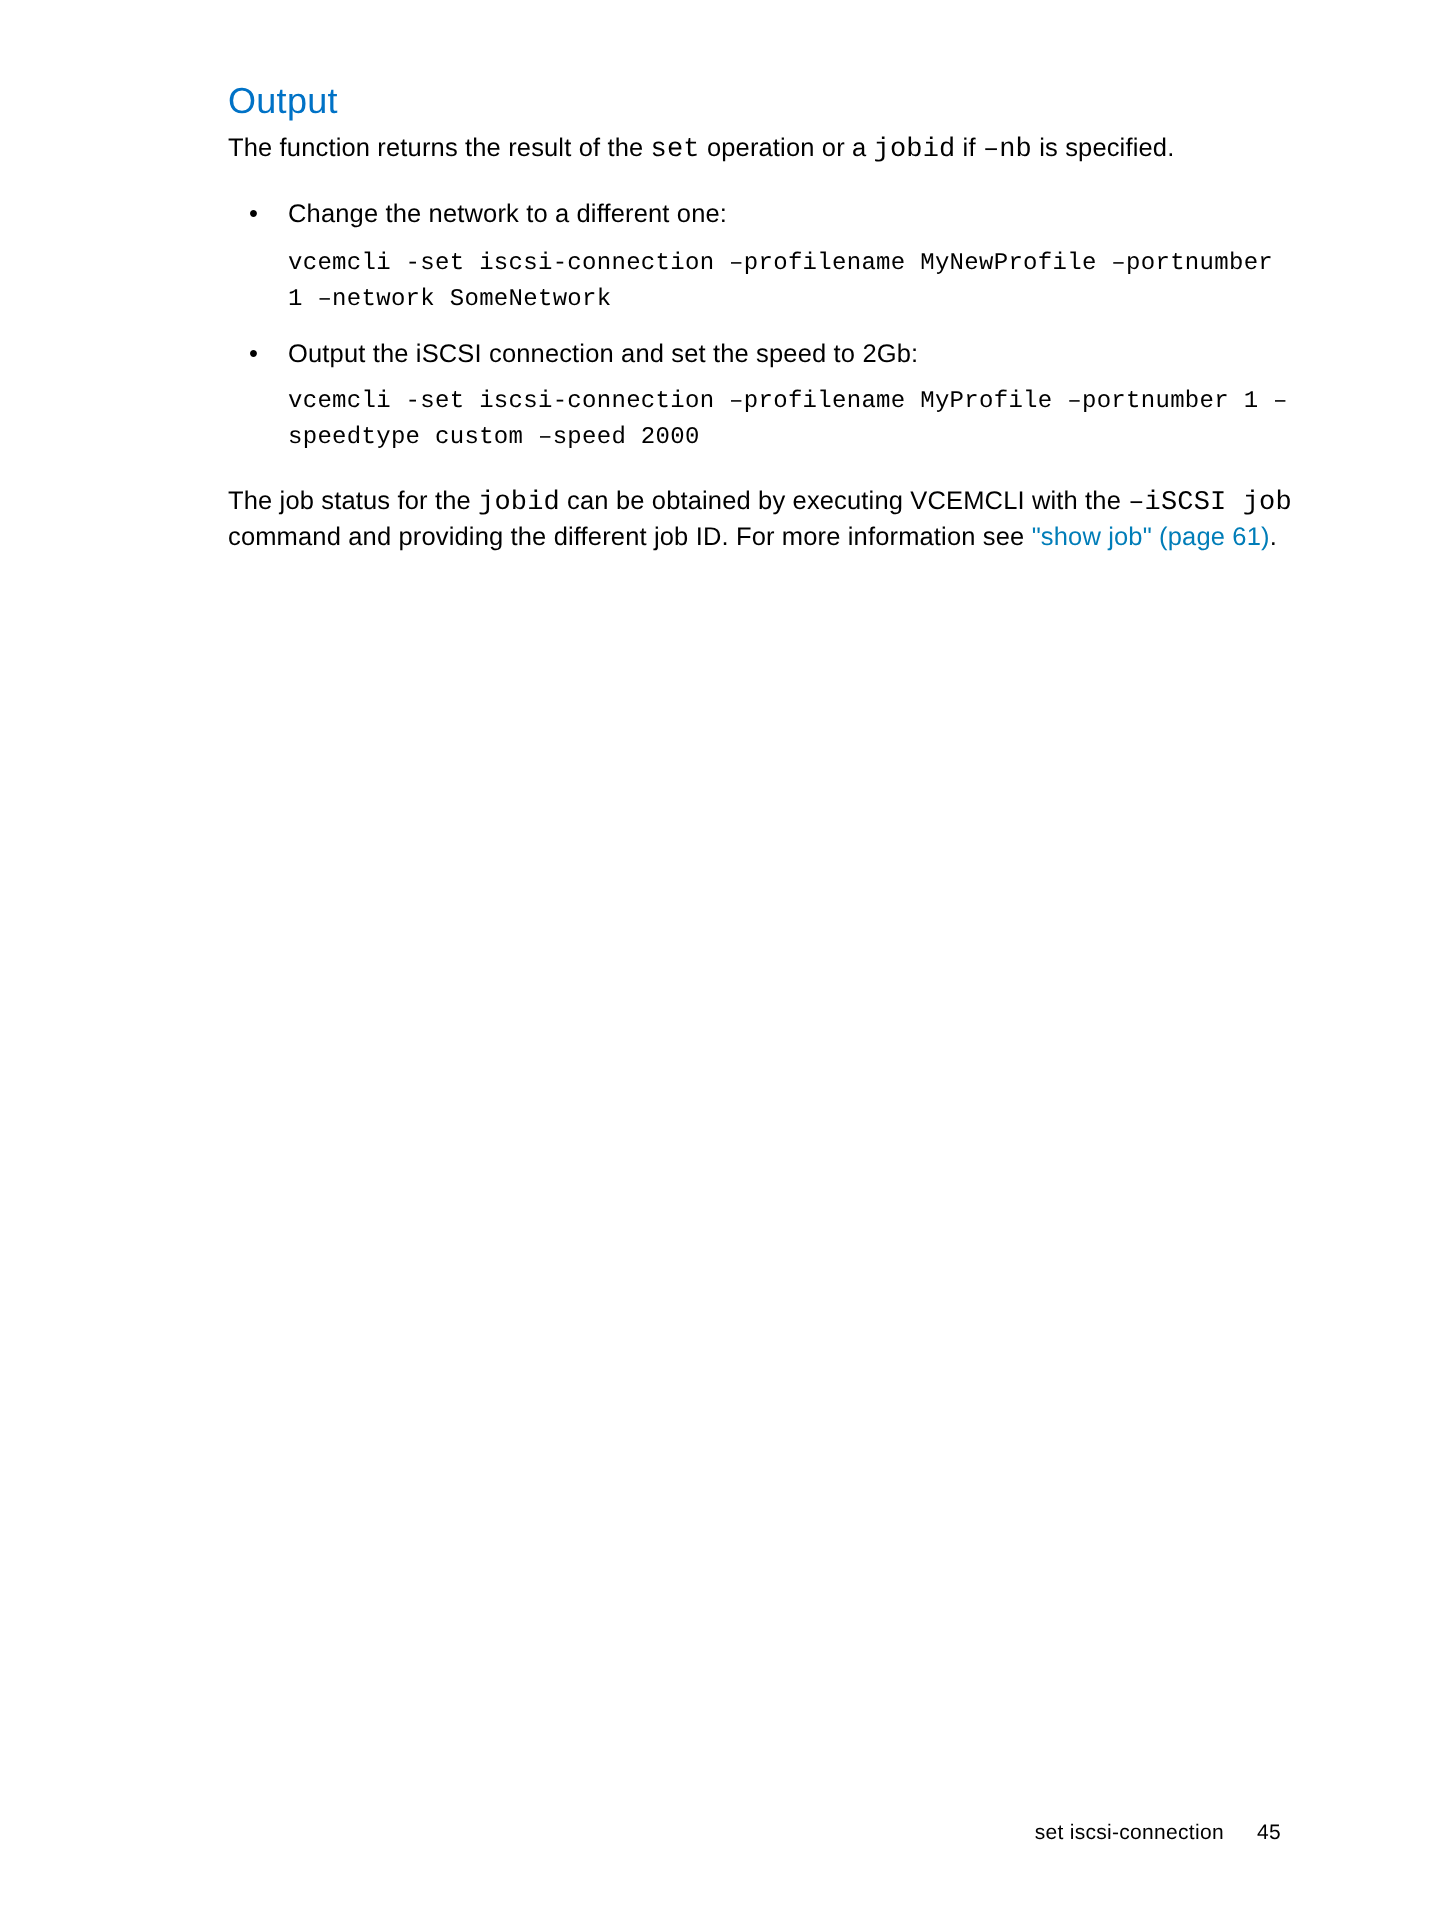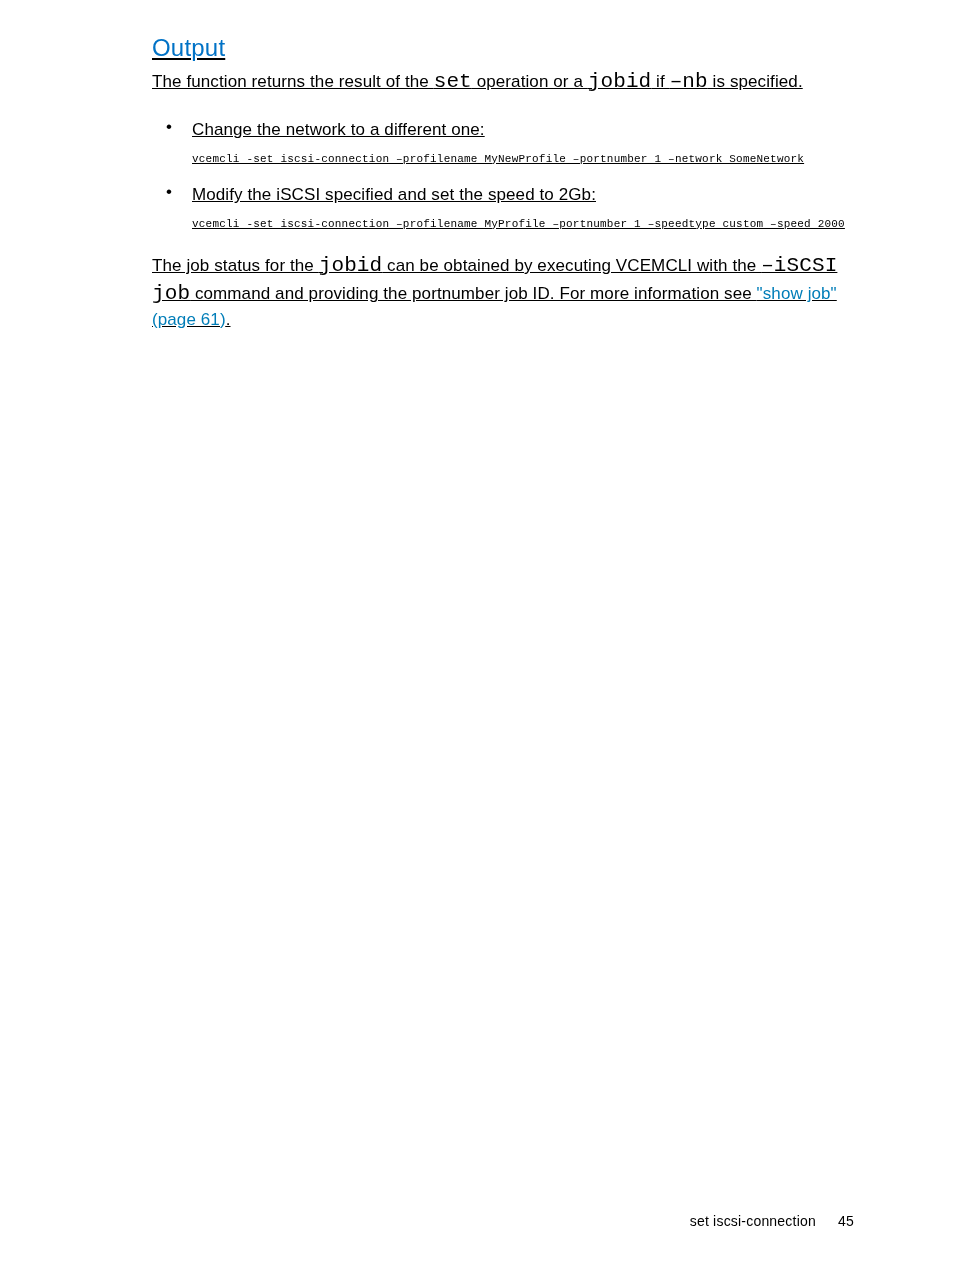--- a/index.html
+++ b/index.html
@@ -8,41 +8,40 @@
     padding: 0;
     background: #fff;
     font-family: Arial, Helvetica, sans-serif;
     color: #000;
     width: 954px;
     height: 1271px;
     position: relative;
     box-sizing: border-box;
   }
   .page {
-    padding: 34px 90px 0 152px;
+    padding: 54px 90px 0 152px;
     box-sizing: border-box;
-    text-decoration: underline;
   }
   h2.section {
     font-family: Arial, Helvetica, sans-serif;
     font-weight: 400;
     color: #0072c6;
     font-size: 24px;
     margin: 0 0 6px 0;
     letter-spacing: 0.2px;
   }
   p.body {
     font-size: 17px;
     line-height: 1.35;
     margin: 0 0 18px 0;
     letter-spacing: 0.1px;
   }
   code, .mono {
     font-family: "Courier New", Courier, monospace;
-    font-size: 21px;
+    font-size: 18px;
   }
   ul.examples {
     list-style: none;
     margin: 12px 0 10px 0;
     padding: 0 0 0 14px;
   }
   ul.examples > li {
     position: relative;
     padding-left: 26px;
     margin-bottom: 14px;
@@ -57,21 +56,21 @@
     line-height: 1.35;
   }
   .li-intro {
     font-size: 17px;
     line-height: 1.35;
     margin-bottom: 6px;
     letter-spacing: 0.1px;
   }
   .cmd {
     font-family: "Courier New", Courier, monospace;
-    font-size: 11px;
+    font-size: 16px;
     line-height: 1.5;
     white-space: pre-wrap;
     word-break: break-word;
     letter-spacing: 0.2px;
   }
   .link {
     color: #007db8;
   }
   .footer {
     position: absolute;
@@ -100,31 +99,31 @@
   <div class="sec-block">
     <ul class="examples">
       <li>
         <div class="li-intro">
           <span>Change the network to a different one:</span><code class="mono"></code><span></span>
         </div>
         <div class="cmd">vcemcli -set iscsi-connection –profilename MyNewProfile –portnumber 1 –network SomeNetwork</div>
       </li>
       <li>
         <div class="li-intro">
-          <span>Modify the iSCSI specified and set the speed to 2Gb:</span><code class="mono"></code><span></span>
+          <span>Output the iSCSI connection and set the speed to 2Gb:</span><code class="mono"></code><span></span>
         </div>
         <div class="cmd">vcemcli -set iscsi-connection –profilename MyProfile –portnumber 1 –speedtype custom –speed 2000</div>
       </li>
     </ul>
   </div>
 
 
   <div class="sec-block">
     <p class="body">
-      <span>The job status for the </span><code class="mono">jobid</code><span> can be obtained by executing VCEMCLI with the </span><code class="mono">–iSCSI job</code><span> command and providing the portnumber job ID. For more information see </span><span class="link">"show job" (page 61)</span><span>.</span>
+      <span>The job status for the </span><code class="mono">jobid</code><span> can be obtained by executing VCEMCLI with the </span><code class="mono">–iSCSI job</code><span> command and providing the different job ID. For more information see </span><span class="link">"show job" (page 61)</span><span>.</span>
     </p>
   </div>
 
 </div>
 
 <div class="footer">
   <span>set iscsi-connection</span>
   <span class="pn">45</span>
 </div>
 

